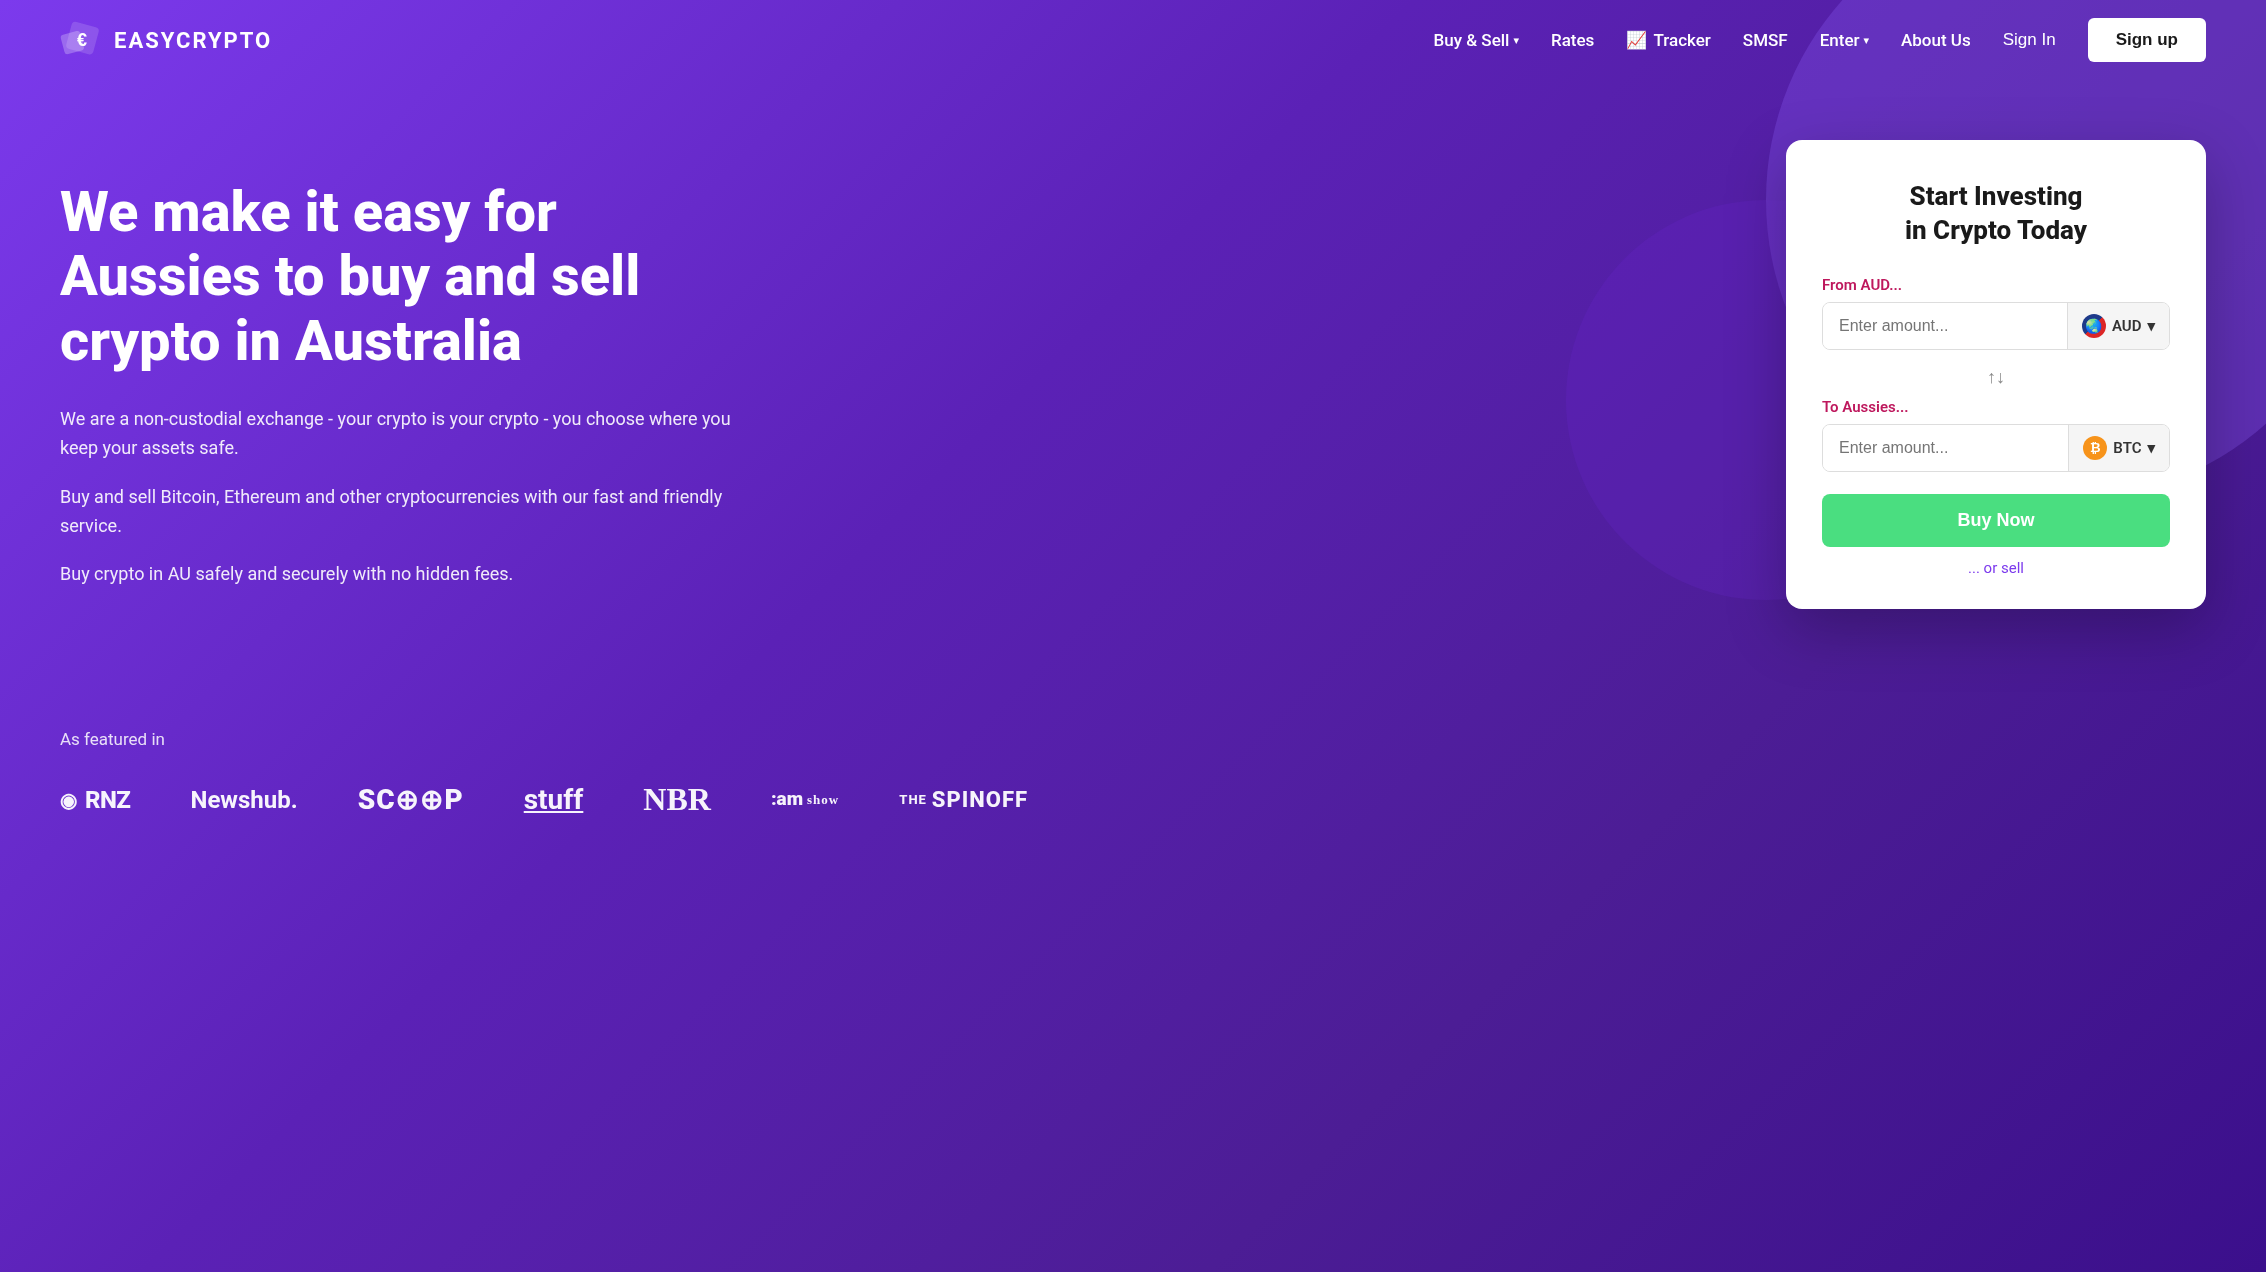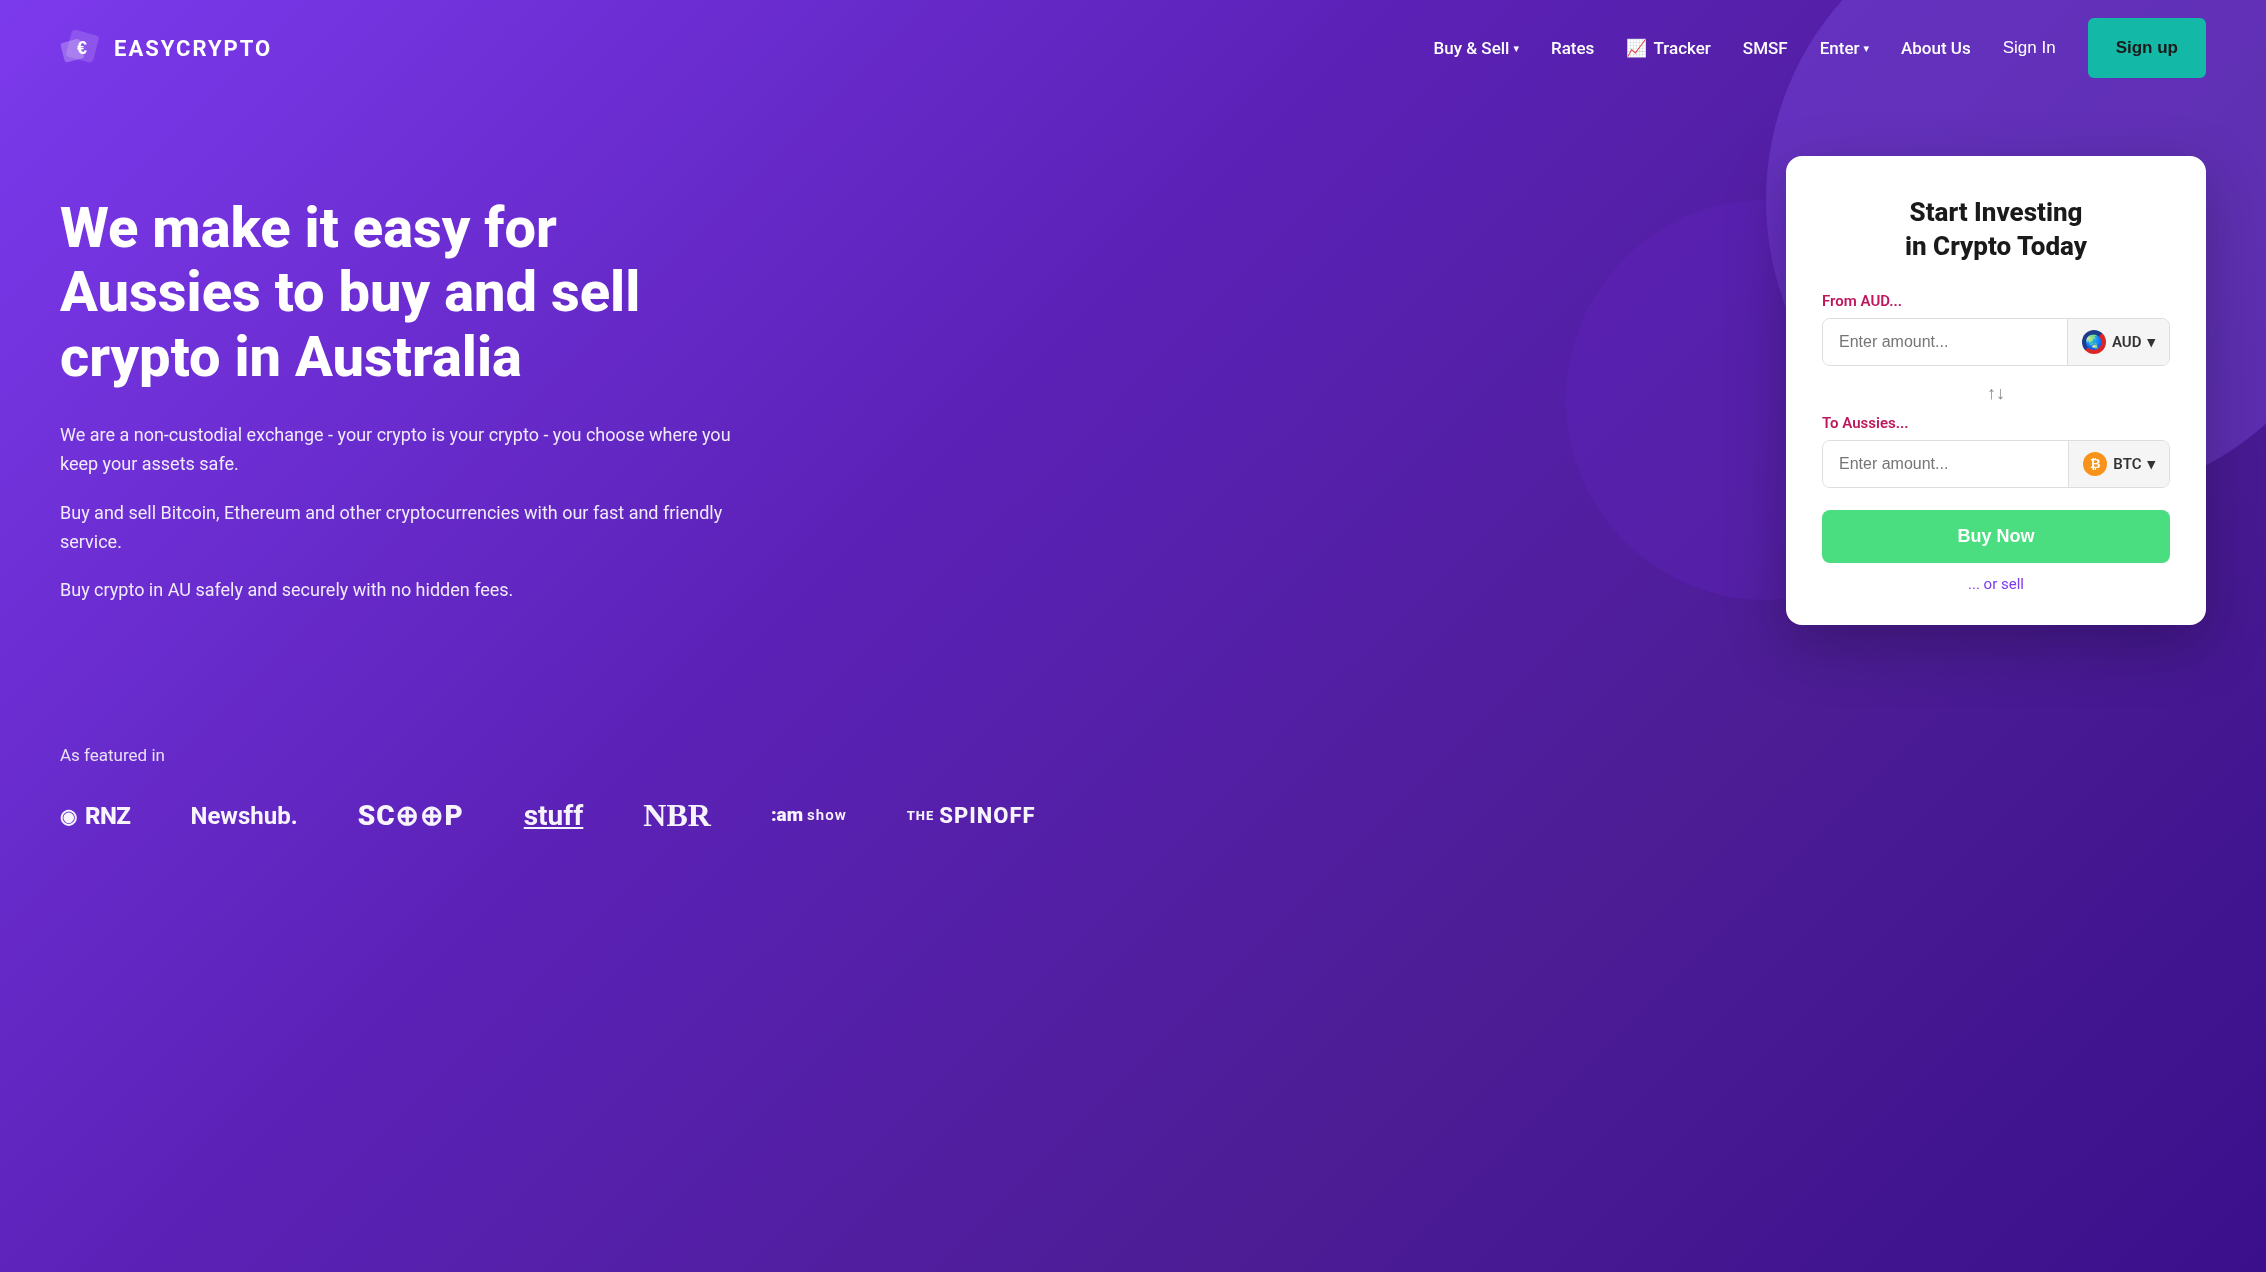--- a/index.html
+++ b/index.html
@@ -101,24 +101,24 @@
       color: white;
       font-size: 17px;
       font-weight: 500;
       cursor: pointer;
       background: none;
       border: none;
       white-space: nowrap;
     }
 
     .btn-signup {
-      background: #14b8a6;
+      background: #ffffff;
       color: #1a1a1a;
       border: none;
-      padding: 20px 28px;
+      padding: 12px 28px;
       border-radius: 6px;
       font-size: 17px;
       font-weight: 700;
       cursor: pointer;
       white-space: nowrap;
     }
 
     
     .hero {
       display: flex;
@@ -436,21 +436,21 @@
     <div class="media-logos">
       <div class="media-logo rnz-logo">
         <span style="font-size:20px; margin-right:4px;">◉</span>RNZ
       </div>
       <div class="media-logo newshub-logo">Newshub.</div>
       <div class="media-logo scoop-logo">SC⊕⊕P</div>
       <div class="media-logo stuff-logo">stuff</div>
       <div class="media-logo nbr-logo">NBR</div>
       <div class="media-logo am-logo" style="text-align:center; line-height:1.1;">
         <span style="display:block; font-size:19px; font-weight:900;">:am</span>
-        <span style="display:block; font-size:15px; font-weight:600; letter-spacing:1px;">show</span>
+        <span style="display:block; font-size:13px; font-weight:600; letter-spacing:1px;font-family:Liberation Serif, serif;">show</span>
       </div>
       <div class="media-logo spinoff-logo">
         <span style="font-size:13px; vertical-align:super; margin-right:1px;">THE</span>SPINOFF
       </div>
     </div>
   </section>
 
 </div>
 
 </body></html>

